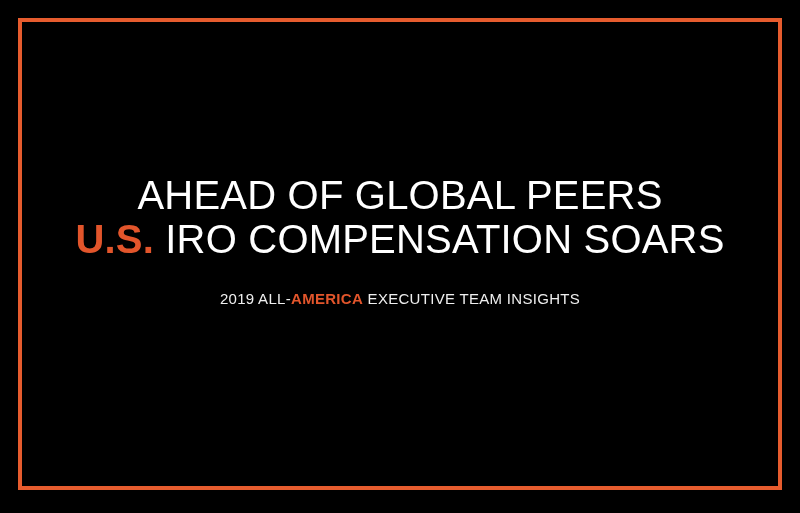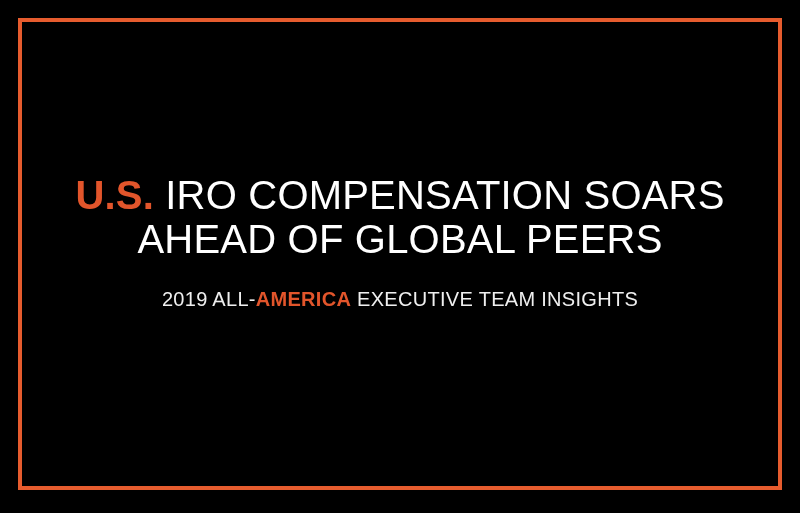--- a/index.html
+++ b/index.html
@@ -52,41 +52,41 @@
     white-space: nowrap;
   }
   .accent-strong {
     color: #e2552b;
     font-weight: 700;
   }
   .subtitle {
     margin-top: 26px;
     text-align: center;
     color: #efefef;
-    font-size: 20px;
+    font-size: 15px;
     line-height: 24px;
     font-weight: 400;
     letter-spacing: 0.3px;
     white-space: nowrap;
   }
   .subtitle .accent-strong {
     color: #e2552b;
     font-weight: 700;
   }
 </style>
 </head>
 <body>
 
 <div class="slide">
 
   <div class="frame-border"></div>
 
   <div class="content">
 
     <div class="title-block">
+      <span class="title-line">AHEAD OF GLOBAL PEERS</span>
       <span class="title-line"><span class="accent-strong">U.S.</span><span> IRO COMPENSATION SOARS</span></span>
-      <span class="title-line">AHEAD OF GLOBAL PEERS</span>
     </div>
 
     <div class="subtitle"><span>2019 ALL-</span><span class="accent-strong">AMERICA</span><span> EXECUTIVE TEAM INSIGHTS</span></div>
 
   </div>
 </div>
 
 </body></html>

